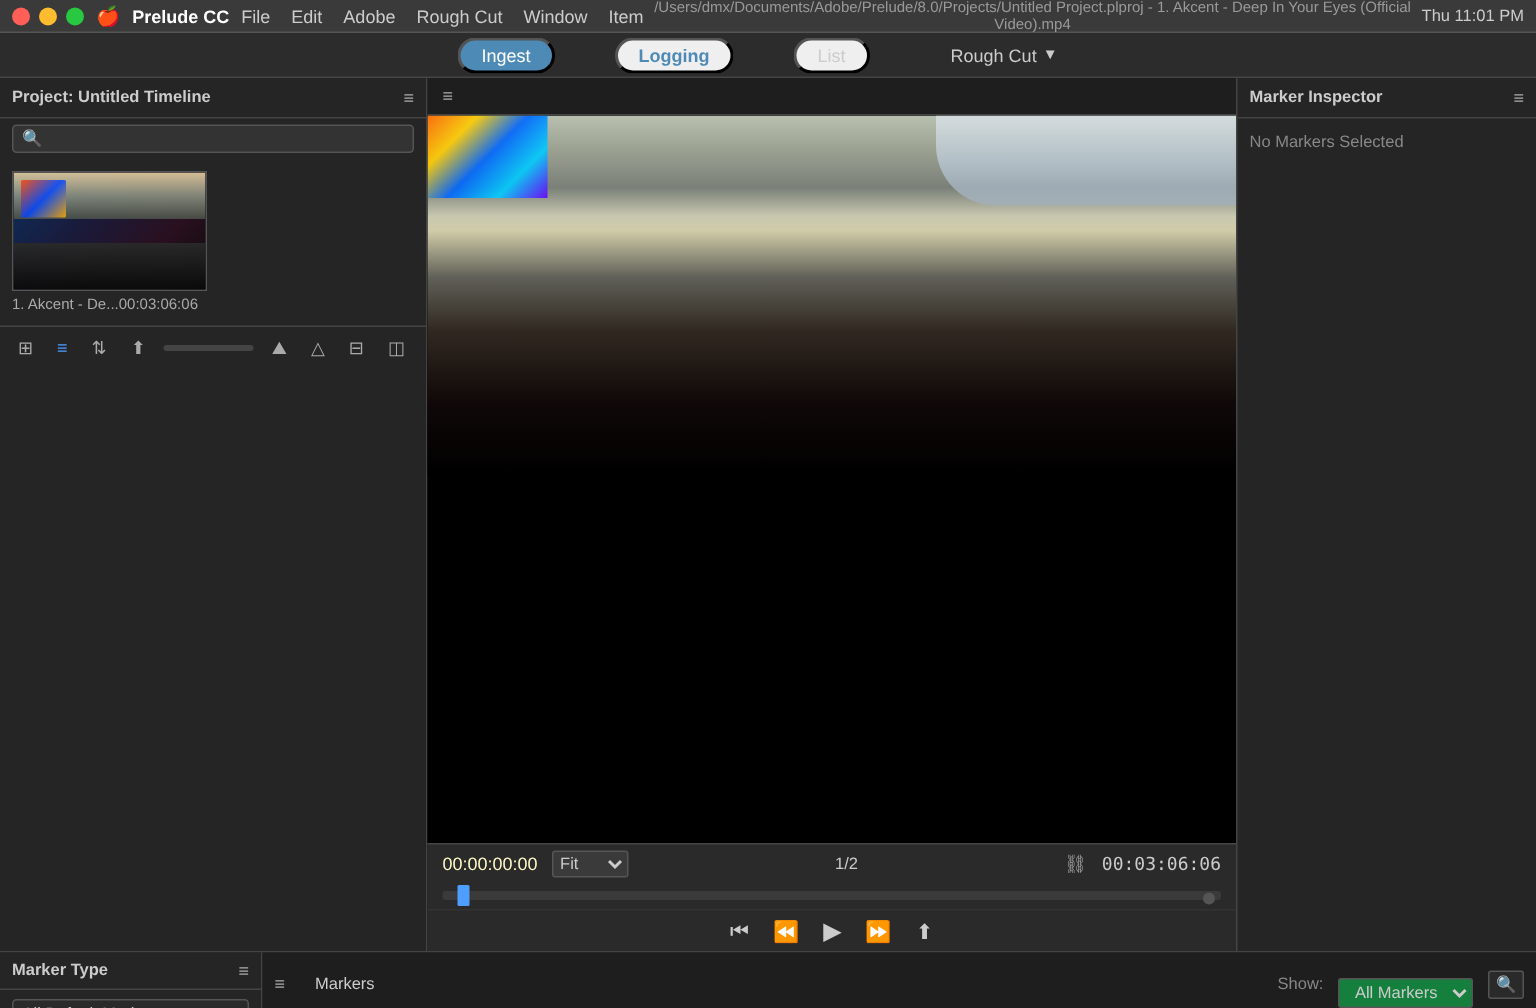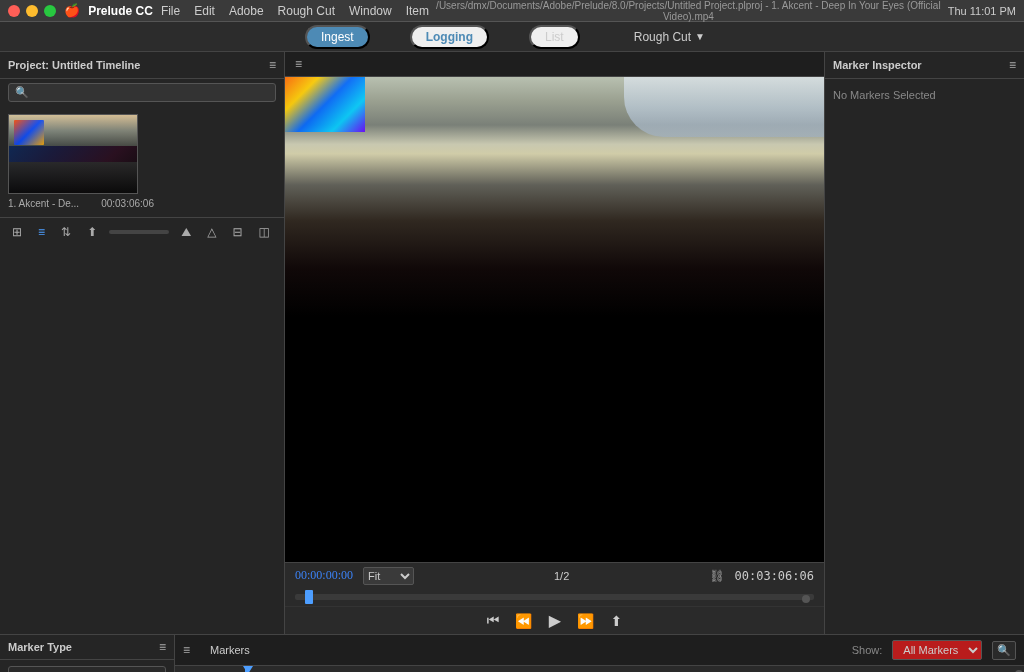--- a/index.html
+++ b/index.html
@@ -35,21 +35,21 @@
     #project-files { padding: 4px 8px; }
     .file-item { display: flex; align-items: center; gap: 6px; padding: 2px 0; }
     .file-icon { width: 14px; height: 10px; background: #555; border-radius: 1px; flex-shrink: 0; }
     .file-name { font-size: 11px; color: #bbb; }
     .file-count { font-size: 10px; color: #888; margin-left: auto; }
     #search-bar { margin: 4px 8px; background: #333; border: 1px solid #555; border-radius: 3px; padding: 2px 6px; display: flex; align-items: center; }
     #search-bar input { background: none; border: none; outline: none; color: #ccc; font-size: 11px; width: 100%; }
     .thumbnail-area { padding: 8px; }
     .clip-thumb { width: 130px; height: 80px; background: #111; border: 1px solid #555; position: relative; overflow: hidden; }
     .clip-thumb-img { width: 100%; height: 100%; background: linear-gradient(135deg, #0a3060 0%, #1a1a3a 40%, #2a1020 70%, #0a0a0a 100%); }
-    .clip-info { margin-top: 4px; display: flex; gap: 22px; font-size: 10px; color: #aaa; }
+    .clip-info { margin-top: 4px; display: flex; gap: 0; font-size: 10px; color: #aaa; }
 
     
     #center-panel { flex: 1; background: #1e1e1e; display: flex; flex-direction: column; }
     #program-header { display: flex; align-items: center; padding: 5px 10px; border-bottom: 1px solid #444; }
     #program-header .title { font-size: 11px; color: #ccc; font-weight: bold; flex: 1; }
     .video-player { flex: 1; background: #000; position: relative; overflow: hidden; }
     .video-canvas { width: 100%; height: 100%; background: linear-gradient(180deg, #0a1520 0%, #1a2030 15%, #6a7a60 25%, #8a9070 35%, #4a5040 50%, #1a1a1a 70%, #000 85%); display: flex; align-items: center; justify-content: center; }
 
     
     #transport { height: 26px; background: #2a2a2a; display: flex; align-items: center; padding: 0 10px; gap: 10px; border-top: 1px solid #444; }
@@ -85,21 +85,21 @@
     .marker-dropdown { margin: 6px 8px; background: #2a2a2a; border: 1px solid #555; border-radius: 3px; padding: 3px 6px; font-size: 11px; color: #ccc; display: flex; align-items: center; justify-content: space-between; }
 
     
     #timeline-panel { flex: 1; background: #1e1e1e; display: flex; flex-direction: column; }
     #timeline-header { display: flex; align-items: center; padding: 5px 8px; border-bottom: 1px solid #444; gap: 10px; }
     #timeline-header .title { font-size: 11px; color: #ccc; font-weight: bold; }
     .tl-tabs { display: flex; gap: 12px; margin-left: 10px; }
     .tl-tab { font-size: 11px; color: #888; cursor: pointer; }
     .tl-tab.active { color: #ccc; }
     .show-label { font-size: 11px; color: #888; margin-left: auto; }
-    .marker-filter { background: #b91c1c; border: 1px solid #555; border-radius: 2px; padding: 2px 6px; font-size: 11px; color: #ccc; }
+    .marker-filter { background: #15803d; border: 1px solid #555; border-radius: 2px; padding: 2px 6px; font-size: 11px; color: #ccc; margin-top: 12px; }
     #timeline-ruler { height: 20px; background: #2a2a2a; overflow: hidden; position: relative; display: flex; align-items: center; padding: 0 8px; }
     .ruler-mark { font-size: 9px; color: #888; position: absolute; white-space: nowrap; }
 
     
     #left-toolbar { height: 28px; background: #252525; display: flex; align-items: center; padding: 0 8px; gap: 8px; border-top: 1px solid #444; }
     .tool-btn { background: none; border: none; color: #aaa; font-size: 12px; cursor: pointer; padding: 2px 4px; }
     .tool-slider { width: 60px; height: 4px; background: #444; border-radius: 2px; }
 
     
     .vertical-scrollbar { width: 10px; background: #2a2a2a; }
@@ -188,21 +188,21 @@
     </div>
     <div class="video-player">
       <div class="video-canvas" style="height:240px;position:relative;">
         <div style="position:absolute;top:0;left:0;right:0;height:100%;background:linear-gradient(180deg,#b8c0b0 0%,#9aa090 10%,#7a8078 20%,#c8c8b0 28%,#d0cca8 32%,#606058 45%,#302820 60%,#100808 80%,#000 100%);"></div>
         <div style="position:absolute;top:0;left:0;width:80px;height:55px;background:linear-gradient(135deg,#ff6600 0%,#ffcc00 25%,#0066ff 50%,#00ccff 75%,#6600ff 100%);opacity:0.9;"></div>
         <div style="position:absolute;top:0;right:0;width:200px;height:60px;background:linear-gradient(180deg,#e0e8f0 0%,#c0d0e0 50%,#a0b0c0 100%);opacity:0.7;border-radius:0 0 0 40px;"></div>
       </div>
     </div>
 
     <div id="transport">
-      <span class="time-display" style="color:#3b82f6;font-family:Liberation Serif, serif;font-size:12px;">00:00:00:00</span>
+      <span class="time-display" style="color:#fef9c3;font-family:Liberation Sans, sans-serif;font-size:12px;">00:00:00:00</span>
       <select class="fit-select">
         <option>Fit</option>
         <option>100%</option>
         <option>50%</option>
       </select>
       <span class="transport-spacer"></span>
       <span class="page-display">1/2</span>
       <span class="transport-spacer"></span>
       <span style="color:#aaa;font-size:12px;">⛓</span>
       <span class="duration-display">00:03:06:06</span>

